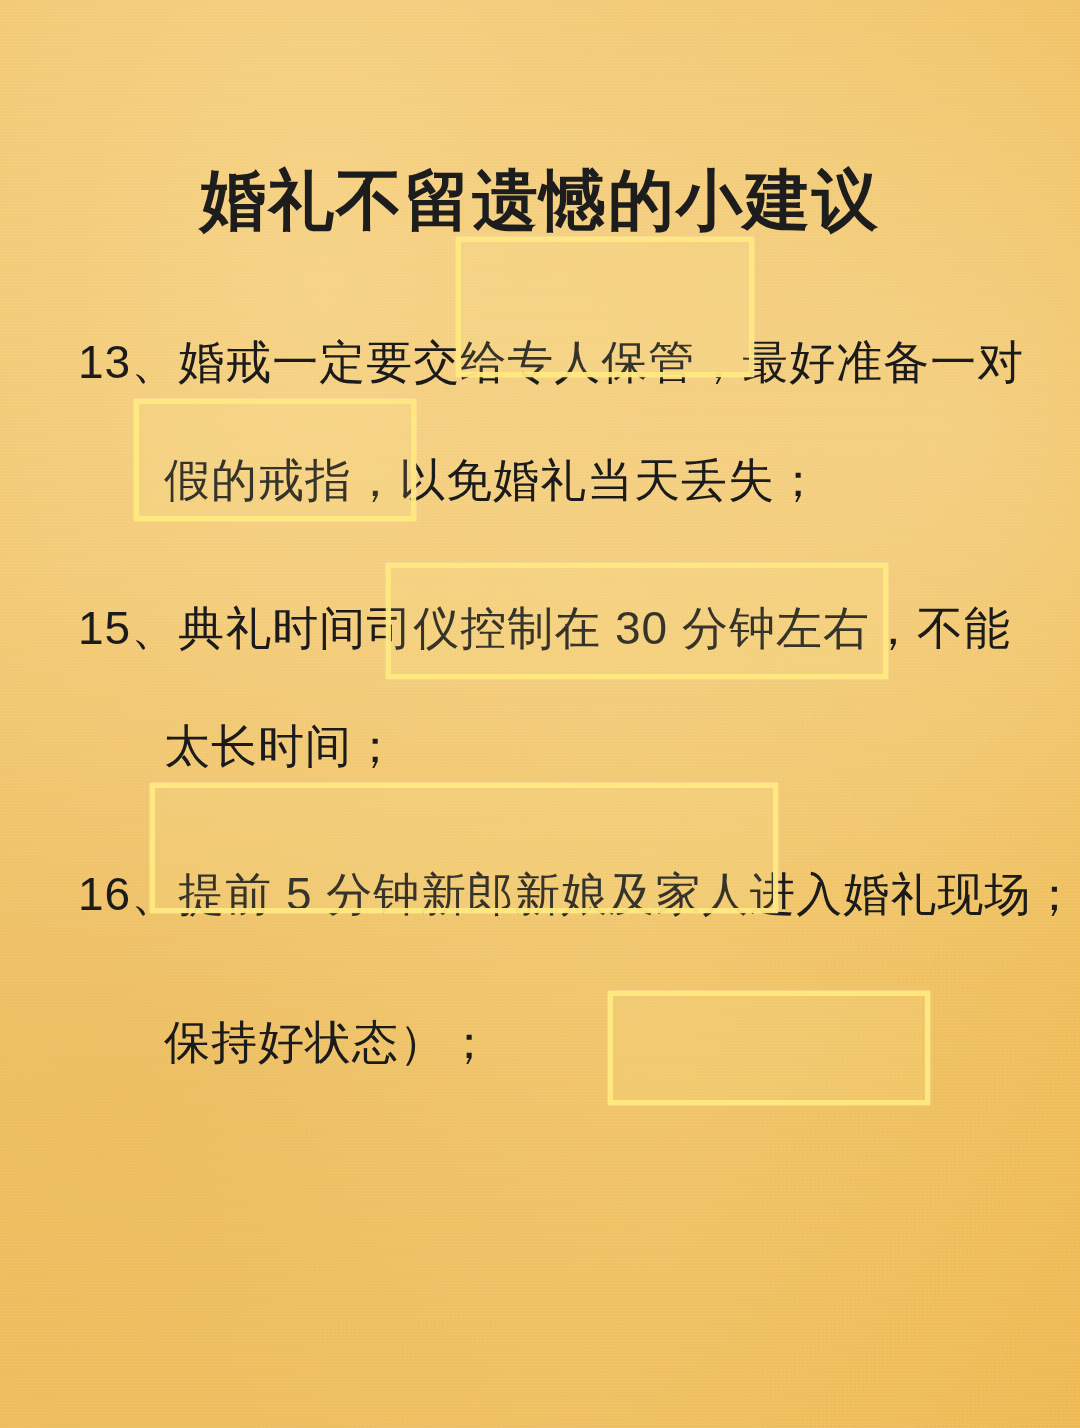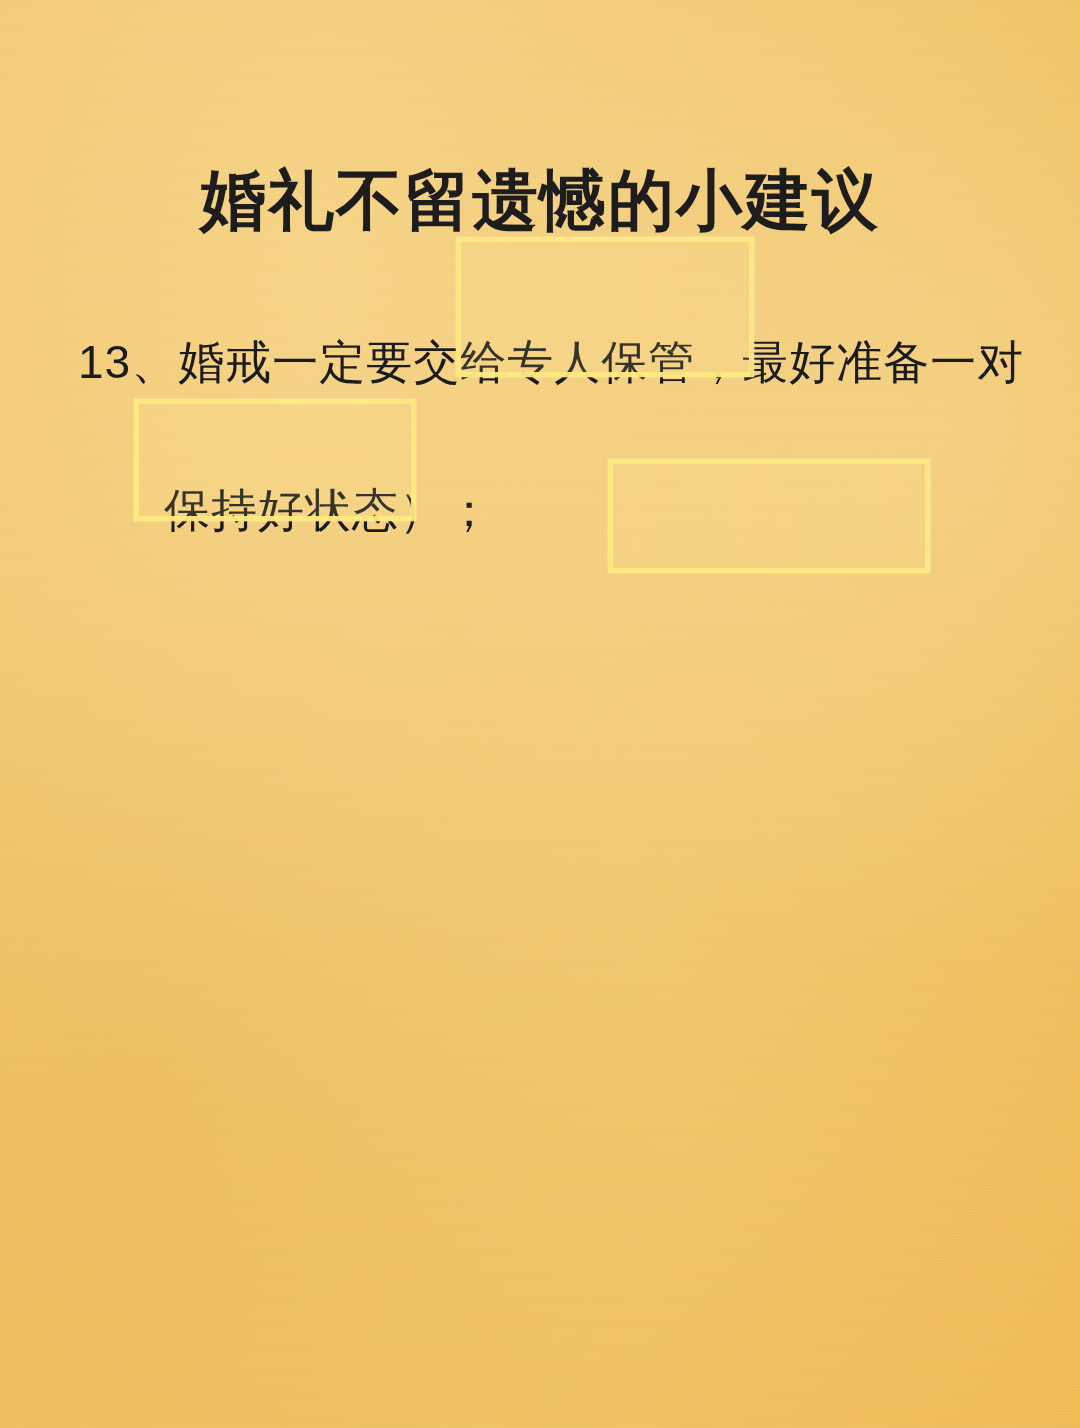--- a/index.html
+++ b/index.html
@@ -89,24 +89,38 @@
   <h1 class="title">婚礼不留遗憾的小建议</h1>
 
   <div class="content">
 
     <div class="item">
       <div class="hl" style="left: 378px; top: -66px; width: 288px; height: 130px;"></div>
       <div class="hl" style="left: 56px; top: 96px; width: 272px; height: 112px;"></div>
       <div class="line">
         <span>13、</span><span>婚戒一定要交给专人保管，最好准备一对</span>
       </div>
+      <div class="line indent">假的戒指，以免婚礼当天丢失；</div>
     </div>
 
 
+    <div class="item">
+      <div class="hl" style="left: 308px; top: -6px; width: 492px; height: 106px;"></div>
+      <div class="line">
+        <span>15、</span><span>典礼时间司仪控制在 30 分钟左右，不能</span>
+      </div>
+      <div class="line indent">太长时间；</div>
+    </div>
 
+    <div class="item">
+      <div class="hl" style="left: 72px; top: -52px; width: 618px; height: 120px;"></div>
+      <div class="line">
+        <span>16、</span><span>提前 5 分钟新郎新娘及家人进入婚礼现场；</span>
+      </div>
+    </div>
 
     <div class="item">
       <div class="hl" style="left: 530px; top: 8px; width: 312px; height: 104px;"></div>
       <div class="line indent">保持好状态）；</div>
     </div>
 
   </div>
 </div>
 
 </body></html>

